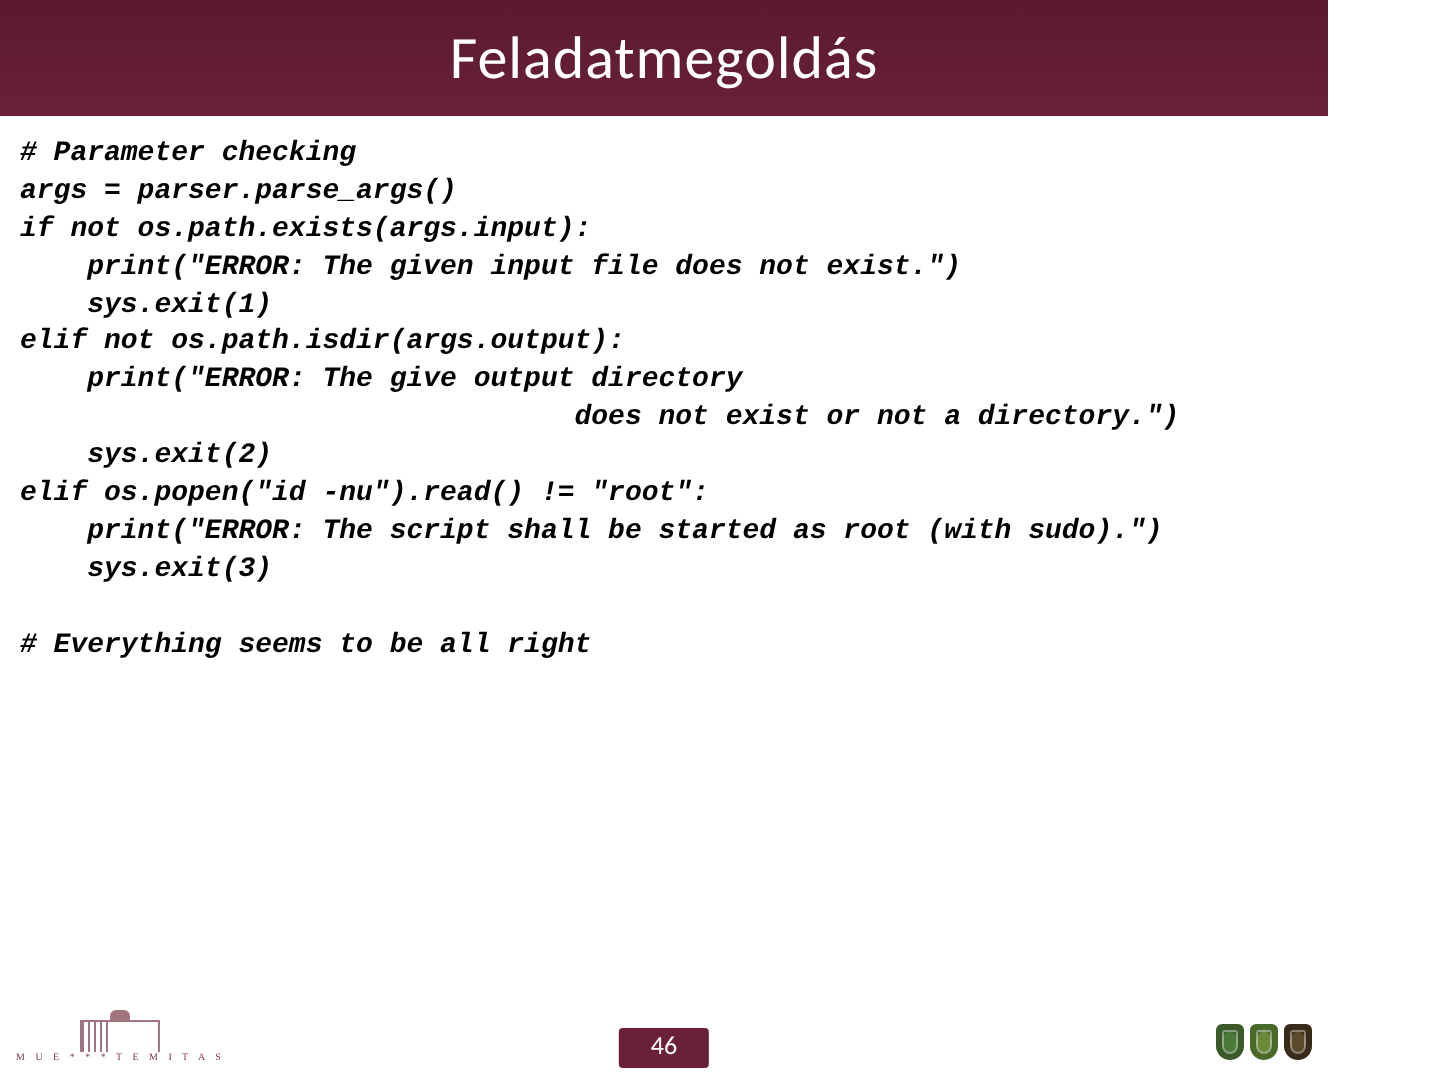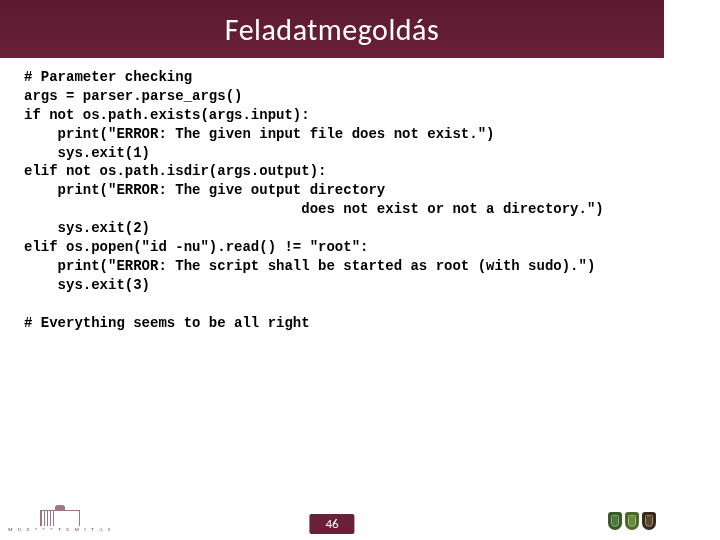--- a/index.html
+++ b/index.html
@@ -14,21 +14,22 @@
     justify-content: center;
   }
   .title-bar h1 {
     color: #fff;
     font-size: 30px;
     font-weight: 400;
     letter-spacing: 0.5px;
   }
   .content {
     flex: 1;
-    padding: 10px 10px 0 24px;
+    padding: 10px 10px 0 10px;
+    font-style: italic;
   }
   pre.code {
     font-family: "Courier New", Courier, monospace;
     font-size: 14px;
     line-height: 1.35;
     white-space: pre;
     color: #000;
     font-weight: bold;
   }
   .footer {

